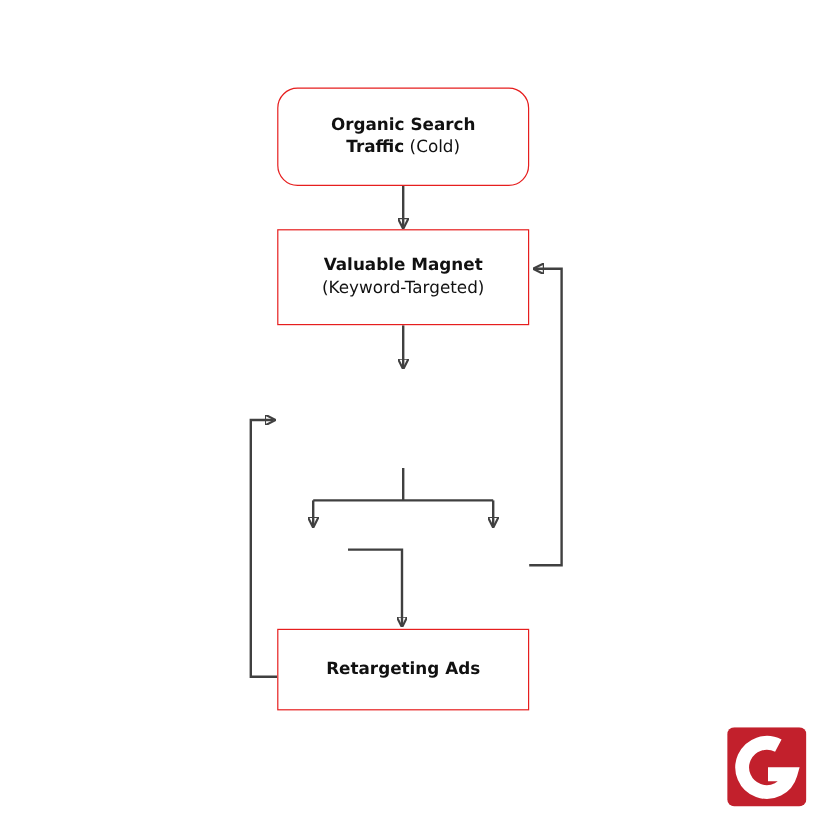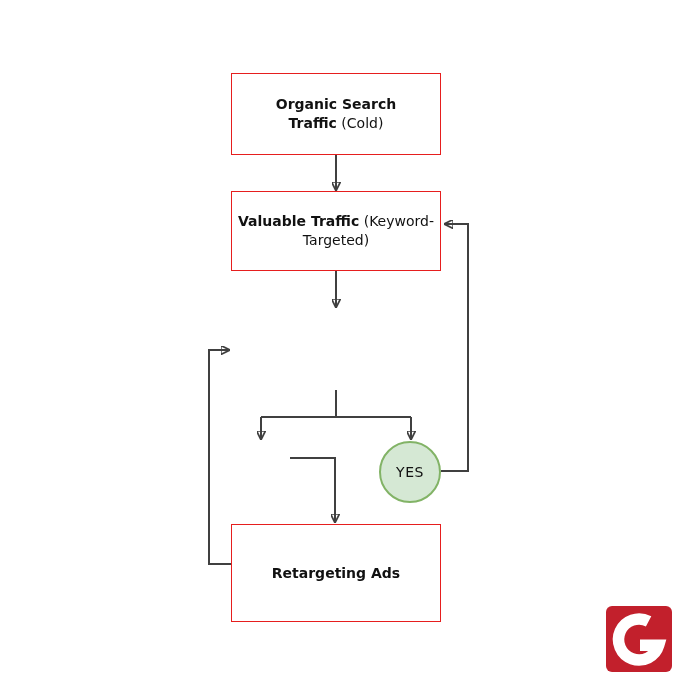--- a/index.html
+++ b/index.html
@@ -19,24 +19,24 @@
   .node b{font-weight:700;}
   .decision{
     position:absolute;box-sizing:border-box;width:62px;height:62px;border-radius:50%;
     display:flex;align-items:center;justify-content:center;
     font-size:14px;letter-spacing:.5px;
   }
   .decision.no{background:#f8cecc;border:2px solid #b85450;}
   .decision.yes{background:#d5e8d4;border:2px solid #82b366;}
   .logo{position:absolute;left:606px;top:606px;width:66px;height:66px;}
   
-  .n1{left:231px;top:73px;width:210px;height:82px;}
+  .n1{left:231px;top:73px;width:210px;height:82px;border-radius:17px;}
   .n2{left:231px;top:191px;width:210px;height:80px;}
   .n3{left:231px;top:308px;width:210px;height:82px;}
-  .n4{left:231px;top:524px;width:210px;height:98px;}
+  .n4{left:231px;top:524px;width:210px;height:68px;}
   .no{left:230px;top:441px;}
   .yes{left:379px;top:441px;}
 </style>
 </head>
 <body>
 
 <div class="canvas">
 
   <svg class="connectors" viewBox="0 0 680 680">
     <defs>
@@ -57,36 +57,33 @@
 
   <div class="node n1">
     <div class="label w160">
       <b>Organic Search Traffic</b>
       <span>(Cold)</span>
     </div>
   </div>
 
   <div class="node n2">
     <div class="label">
-      <b>Valuable Traffic</b>
+      <b>Valuable Magnet</b>
       <span>(Keyword-Targeted)</span>
     </div>
   </div>
 
 
   <div class="node n4">
     <div class="label">
       <b>Retargeting Ads</b>
       <span></span>
     </div>
   </div>
 
 
-  <div class="decision yes">
-    <span>YES</span>
-  </div>
 
   <svg class="logo" viewBox="0 0 66 66">
     <rect x="0" y="0" width="66" height="66" rx="6" fill="#c2202c"></rect>
     <path d="M 42.6 15.4 A 20.5 20.5 0 1 0 52.7 39.2 L 34 39.2" fill="none" stroke="#ffffff" stroke-width="11.5"></path>
   </svg>
 
 </div>
 
 </body></html>

